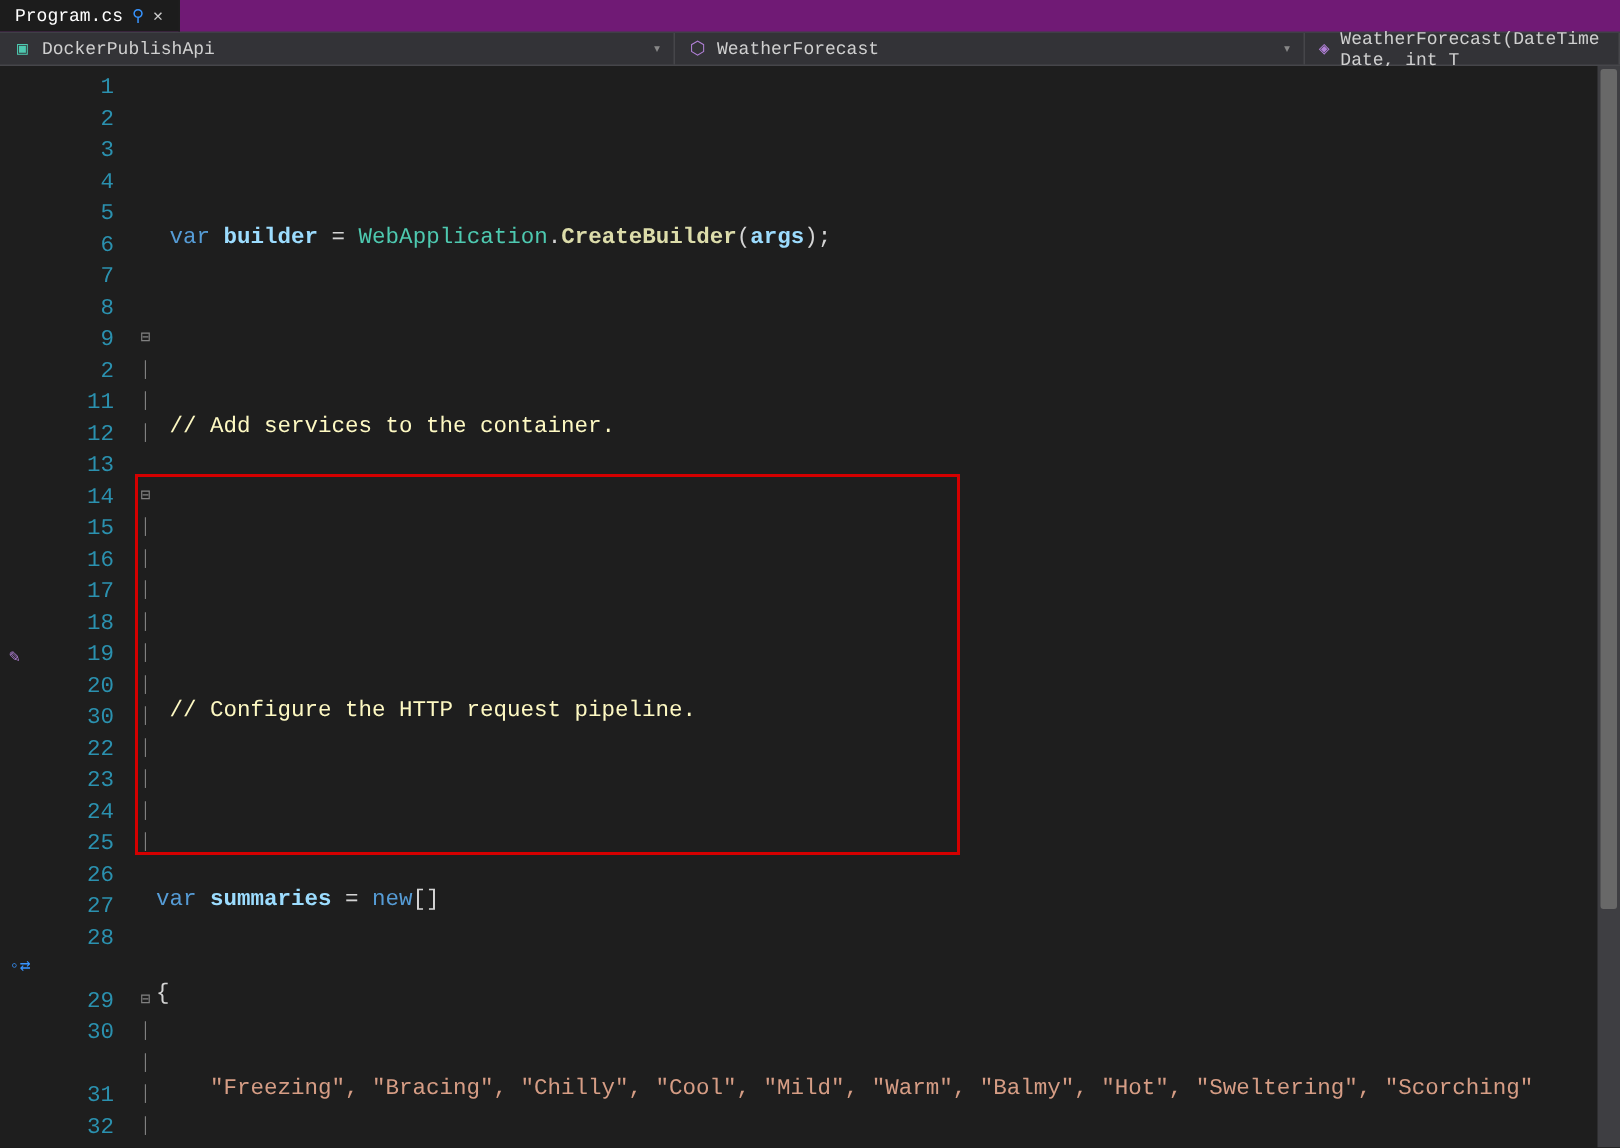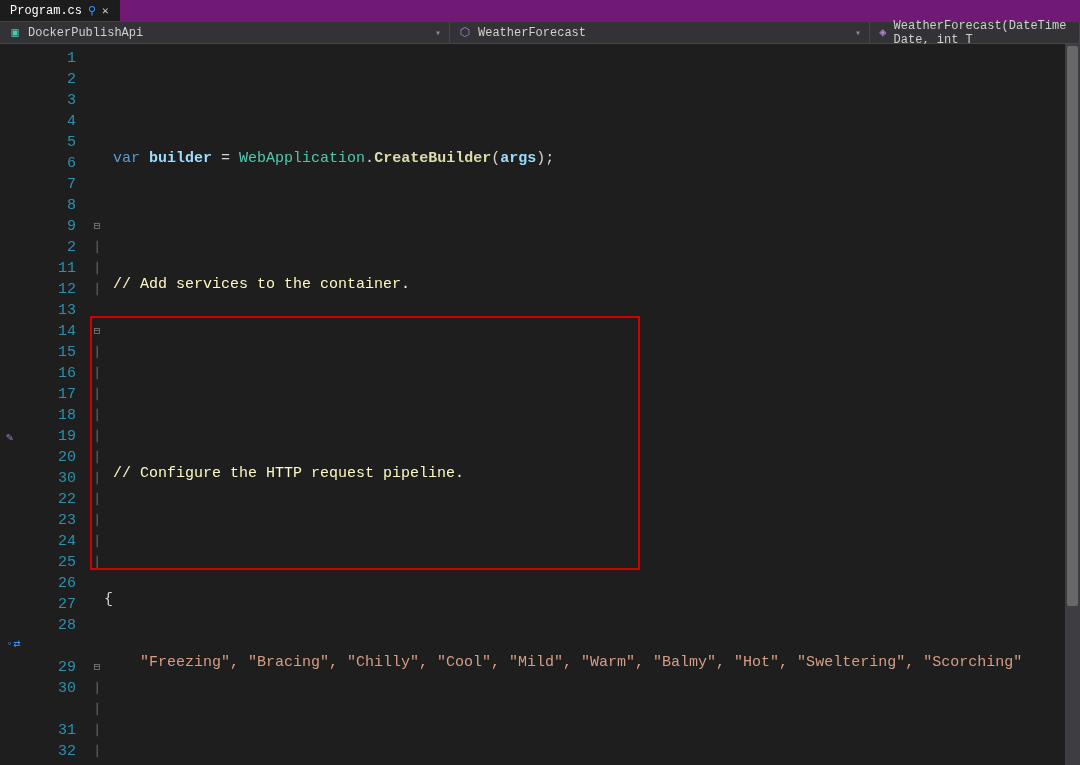--- a/index.html
+++ b/index.html
@@ -252,20 +252,21 @@
   <div class="codearea">
     <div class="caret-line" style="top:378px;"></div>
 
     <div class="line"> <span class="kw">var</span> <span class="var">builder</span><span class="pl"> = </span><span class="ty">WebApplication</span><span class="pl">.</span><span class="fnCall">CreateBuilder</span><span class="pl">(</span><span class="var">args</span><span class="pl">)</span><span class="pl">;</span></div>
     <div class="line"></div>
     <div class="line"> <span class="cm">// Add services to the container.</span></div>
     <div class="line"></div>
     <div class="line"></div>
     <div class="line"> <span class="cm">// Configure the HTTP request pipeline.</span></div>
     <div class="line"></div>
+    <div class="line"><span class="kw">var</span> <span class="var">summaries</span><span class="pl"> = </span><span class="kw">new</span><span class="pl">[]</span></div>
     <div class="line"><span class="pl">{</span></div>
     <div class="line">    <span class="str">"Freezing", "Bracing", "Chilly", "Cool", "Mild", "Warm", "Balmy", "Hot", "Sweltering", "Scorching"</span></div>
     
     
     
     
     
     
     
     

